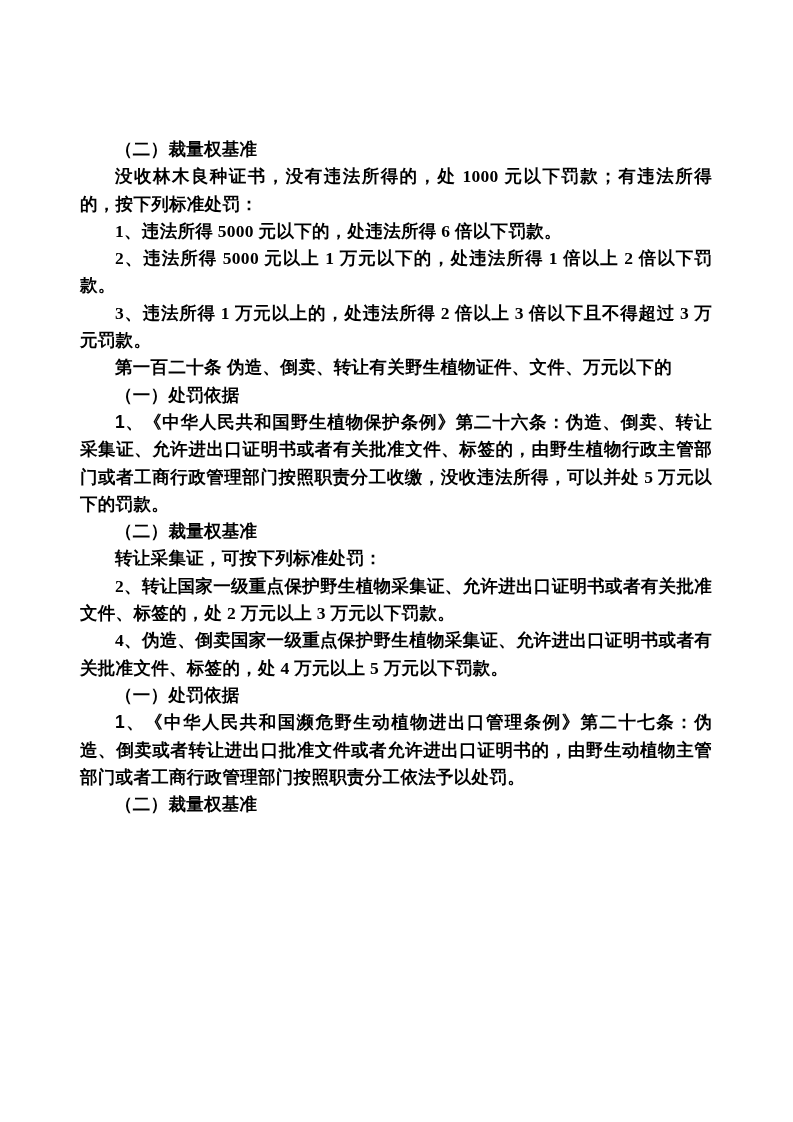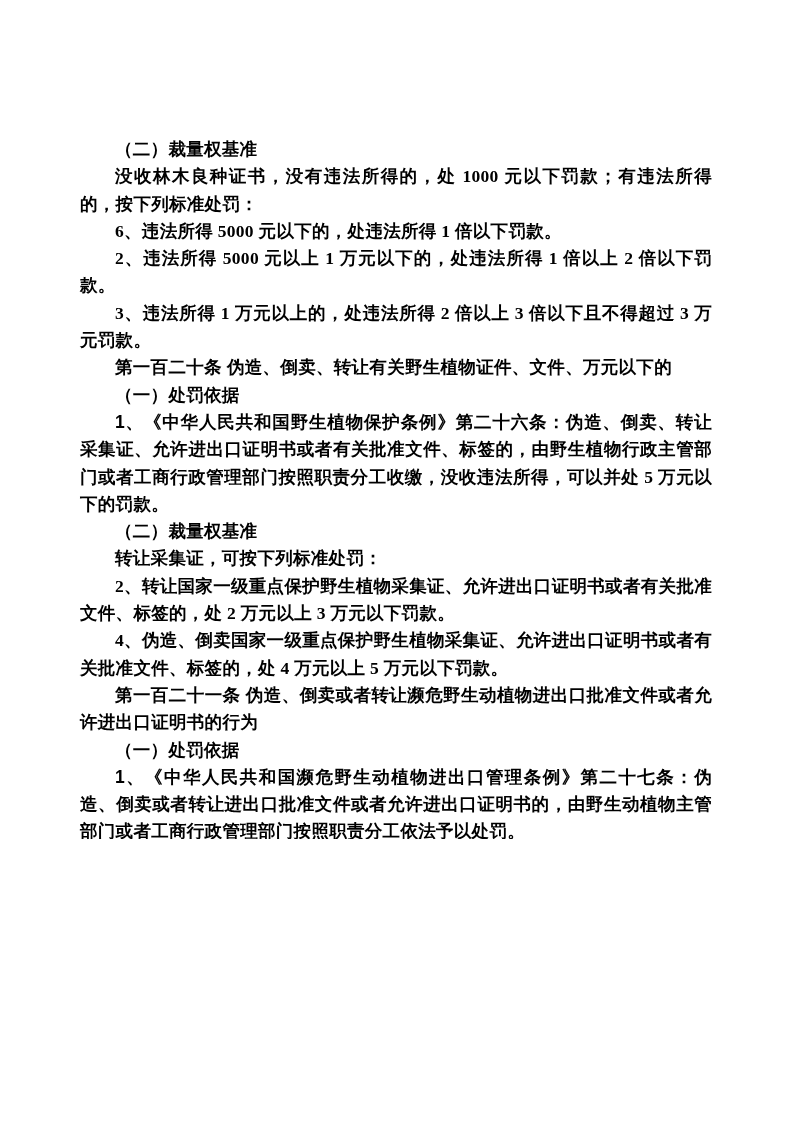--- a/index.html
+++ b/index.html
@@ -56,29 +56,28 @@
     margin-top: 36px;
   }
 </style>
 </head>
 <body>
 
 <div class="page">
   <div class="doc-body" id="doc-body">
       <p class="para sub-heading"><span class="seg seg-bold">（二）裁量权基准</span></p>
       <p class="para body"><span class="seg">没收林木良种证书，没有违法所得的，处 1000 元以下罚款；有违法所得的，按下列标准处罚：</span></p>
-      <p class="para body"><span class="seg">6、违法所得 5000 元以下的，处违法所得 1 倍以下罚款。</span></p>
+      <p class="para body"><span class="seg">1、违法所得 5000 元以下的，处违法所得 6 倍以下罚款。</span></p>
       <p class="para body"><span class="seg">2、违法所得 5000 元以上 1 万元以下的，处违法所得 1 倍以上 2 倍以下罚款。</span></p>
       <p class="para body"><span class="seg">3、违法所得 1 万元以上的，处违法所得 2 倍以上 3 倍以下且不得超过 3 万元罚款。</span></p>
       <p class="para article-heading"><span class="seg seg-bold">第一百二十条 伪造、倒卖、转让有关野生植物证件、文件、万元以下的</span></p>
       <p class="para sub-heading"><span class="seg seg-bold">（一）处罚依据</span></p>
       <p class="para body"><span class="seg seg-bold">1、《中华人民共和国野生植物保护条例》第二十六条：</span><span class="seg">伪造、倒卖、转让采集证、允许进出口证明书或者有关批准文件、标签的，由野生植物行政主管部门或者工商行政管理部门按照职责分工收缴，没收违法所得，可以并处 5 万元以下的罚款。</span></p>
       <p class="para sub-heading"><span class="seg seg-bold">（二）裁量权基准</span></p>
       <p class="para body"><span class="seg">转让采集证，可按下列标准处罚：</span></p>
       <p class="para body"><span class="seg">2、转让国家一级重点保护野生植物采集证、允许进出口证明书或者有关批准文件、标签的，处 2 万元以上 3 万元以下罚款。</span></p>
       <p class="para body"><span class="seg">4、伪造、倒卖国家一级重点保护野生植物采集证、允许进出口证明书或者有关批准文件、标签的，处 4 万元以上 5 万元以下罚款。</span></p>
-      <p class="para article-heading"><span class="seg seg-bold">第一百二十一条 伪造、倒卖或者转让濒危野生动植物进出口批准文件或者允许进出口证明书的行为</span></p>
       <p class="para sub-heading"><span class="seg seg-bold">（一）处罚依据</span></p>
       <p class="para body"><span class="seg seg-bold">1、《中华人民共和国濒危野生动植物进出口管理条例》第二十七条：</span><span class="seg">伪造、倒卖或者转让进出口批准文件或者允许进出口证明书的，由野生动植物主管部门或者工商行政管理部门按照职责分工依法予以处罚。</span></p>
       <p class="para sub-heading"><span class="seg seg-bold">（二）裁量权基准</span></p>
     </div>
   <div class="footer">- 84 -</div>
 </div>
 
 </body></html>

